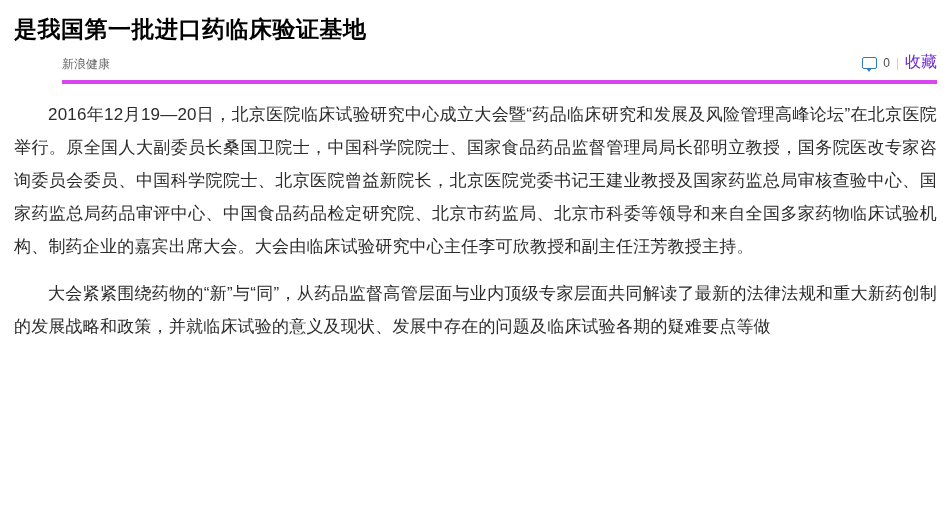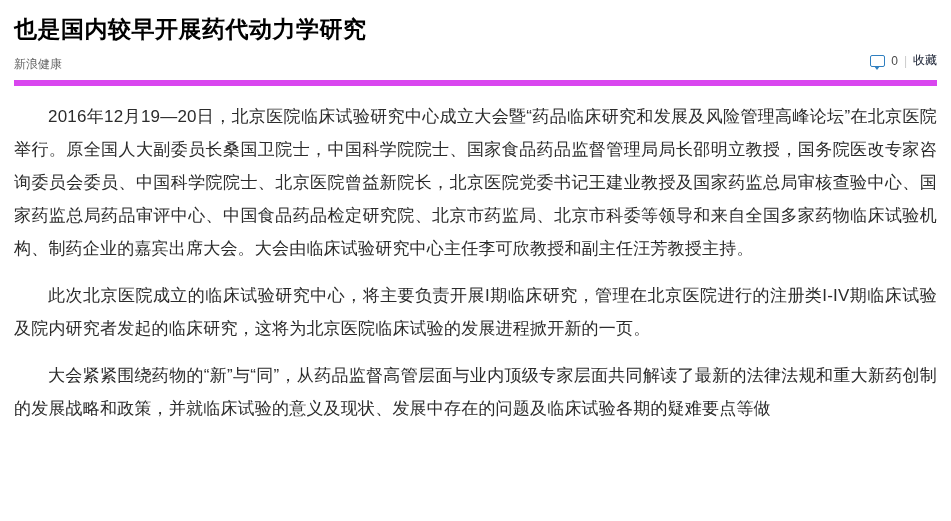--- a/index.html
+++ b/index.html
@@ -26,21 +26,22 @@
     font-weight: bold;
     color: #000000;
     letter-spacing: 0.5px;
     margin: 14px 0 0 0;
     line-height: 30px;
   }
   .meta-bar {
     position: relative;
     height: 26px;
     margin-top: 10px;
-    border-bottom: 6px solid #d946ef;
+    border-bottom: 4px solid #d946ef;
+    margin-left: 48px;
   }
   .source {
     font-size: 12px;
     color: #666666;
     line-height: 16px;
   }
   .meta-right {
     position: absolute;
     right: 0;
     top: -2px;
@@ -72,22 +73,22 @@
   }
   .comment-count {
     color: #4a4a4a;
     font-size: 12px;
   }
   .meta-sep {
     color: #cccccc;
     font-size: 12px;
   }
   .fav-link {
-    color: #0f172a;
-    font-size: 12px;
+    color: #6d28d9;
+    font-size: 16px;
     text-decoration: none;
     cursor: pointer;
   }
   .article-body {
     margin-top: 14px;
     font-size: 17px;
     line-height: 33px;
     color: #2b2b2b;
     text-align: justify;
     letter-spacing: 0.2px;
@@ -95,32 +96,31 @@
   .article-body p {
     margin: 0 0 14px 0;
     text-indent: 2em;
   }
 </style>
 </head>
 <body>
 
 <div class="page">
 
-  <h1 class="article-title">也是国内较早开展药代动力学研究</h1>
+  <h1 class="article-title">是我国第一批进口药临床验证基地</h1>
 
   <div class="meta-bar">
     <span class="source">新浪健康</span>
 
     <div class="meta-right">
       <span class="comment-icon"></span>
       <span class="comment-count">0</span>
       <span class="meta-sep">|</span>
       <a class="fav-link">收藏</a>
     </div>
   </div>
 
   <div class="article-body">
     <p>2016年12月19—20日，北京医院临床试验研究中心成立大会暨“药品临床研究和发展及风险管理高峰论坛”在北京医院举行。原全国人大副委员长桑国卫院士，中国科学院院士、国家食品药品监督管理局局长邵明立教授，国务院医改专家咨询委员会委员、中国科学院院士、北京医院曾益新院长，北京医院党委书记王建业教授及国家药监总局审核查验中心、国家药监总局药品审评中心、中国食品药品检定研究院、北京市药监局、北京市科委等领导和来自全国多家药物临床试验机构、制药企业的嘉宾出席大会。大会由临床试验研究中心主任李可欣教授和副主任汪芳教授主持。</p>
-    <p>此次北京医院成立的临床试验研究中心，将主要负责开展I期临床研究，管理在北京医院进行的注册类I-IV期临床试验及院内研究者发起的临床研究，这将为北京医院临床试验的发展进程掀开新的一页。</p>
     <p>大会紧紧围绕药物的“新”与“同”，从药品监督高管层面与业内顶级专家层面共同解读了最新的法律法规和重大新药创制的发展战略和政策，并就临床试验的意义及现状、发展中存在的问题及临床试验各期的疑难要点等做</p>
   </div>
 
 </div>
 
 </body></html>

